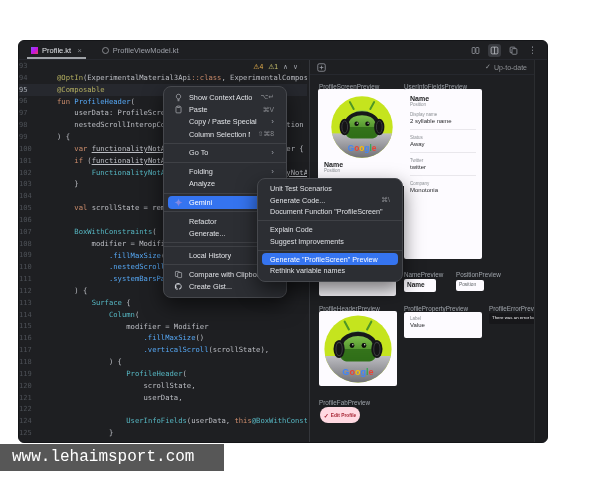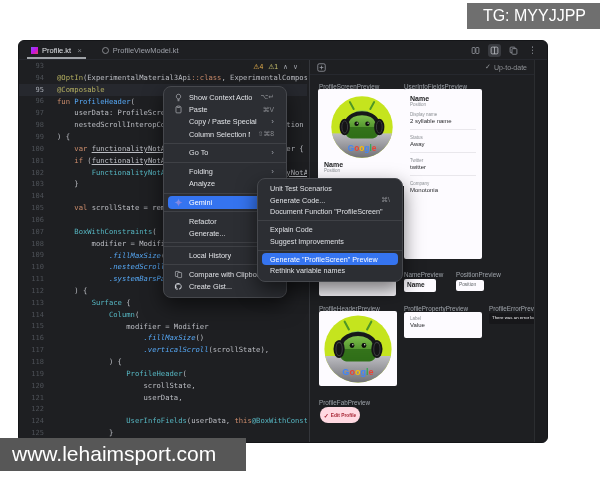--- a/index.html
+++ b/index.html
@@ -3,21 +3,21 @@
 <meta charset="utf-8">
 <style>
   * { margin:0; padding:0; box-sizing:border-box; }
   html,body { background:#fff; }
   .page { position:relative; width:600px; height:480px; background:#ffffff; overflow:hidden;
           font-family:"Liberation Sans", sans-serif; }
 
   
   .wm { position:absolute; color:#fff; z-index:90; white-space:nowrap; }
   .wm-top { top:3px; right:0; background:#6f6f6f; font-size:16px; padding:4px 14px 4px 16px; }
-  .wm-bottom { bottom:9px; left:0; background:#575757; font-size:21px; padding:4px 30px 5px 12px; }
+  .wm-bottom { bottom:9px; left:0; background:#575757; font-size:16px; padding:4px 30px 5px 12px;font-family:Liberation Mono, monospace; }
 
   
   .ide { position:absolute; left:18px; top:40px; width:530px; height:403px;
          background:#1e1f22; border-radius:6px; overflow:hidden; border:1px solid #141518; }
 
   
   .tabbar { position:absolute; left:0; top:0; right:0; height:19px; display:flex; align-items:stretch;
             border-bottom:1px solid #26282e; background:#1e1f22; }
   .tab { display:flex; align-items:center; gap:4px; padding:0 8px; font-size:7.5px; color:#9da0a8;
          position:relative; margin-left:4px; }
@@ -31,26 +31,26 @@
   .tact svg { width:9px; height:9px; }
   .tact.active { background:#393b40; }
   .tact.more { font-size:9px; }
 
   .ide-body { position:absolute; left:0; top:19px; right:0; bottom:0; }
 
   
   .editor { position:absolute; left:0; top:0; width:288px; bottom:0; overflow:hidden; }
   .cline { display:flex; height:11.85px; align-items:center; position:relative; }
   .cline.cur { background:#26282e; }
-  .ln { width:38px; text-align:right; padding-right:13px; color:#4d5157; font:7px "DejaVu Sans Mono", monospace; flex:none; }
-  .cline.cur .ln { color:#a7acb4;padding-left:8px; }
+  .ln { width:38px; padding-right:13px; color:#4d5157; font:7px "DejaVu Sans Mono", monospace; flex:none; }
+  .cline.cur .ln { color:#a7acb4; }
   .ct { font:7.2px/11.85px "DejaVu Sans Mono", monospace; white-space:pre; color:#bcbec4; }
   .tk-d { color:#bcbec4; } .tk-k { color:#cf8e6d; } .tk-a { color:#b3ae60; }
   .tk-f { color:#56a8f5; } .tk-t { color:#56b6c2; }
-  .tk-p { color:#56a8f5; font-style:italic; }
+  .tk-p { color:#56a8f5; }
   .tk-m { color:#c77dbb; }
   .tk-u { color:#bcbec4; text-decoration:underline; text-underline-offset:1px; }
   .inspections { position:absolute; top:2px; right:6px; display:flex; gap:5px; align-items:center;
                  font-size:6.8px; color:#9da0a8; background:#1e1f22cc; padding:1px 3px; border-radius:3px; }
   .insp-warn { color:#e8b04c; } .insp-weak { color:#c9c26e; }
 
   .stripe { position:absolute; left:288px; top:0; width:2px; bottom:0; background:#1e1f22; }
 
   
   .preview { position:absolute; left:290px; top:0; right:13px; bottom:0; background:#1e1f22; border-left:1px solid #34363b; overflow:hidden; }
@@ -137,21 +137,20 @@
       <ellipse cx="77" cy="50" rx="8" ry="13" fill="#141416"></ellipse>
       <ellipse cx="23" cy="50" rx="4.5" ry="9.5" fill="none" stroke="#3c3d40" stroke-width="1.5"></ellipse>
       <ellipse cx="77" cy="50" rx="4.5" ry="9.5" fill="none" stroke="#3c3d40" stroke-width="1.5"></ellipse>
       <text id="google-text" x="50" y="87" text-anchor="middle" font-size="13" font-weight="bold" font-family="Liberation Sans, sans-serif"><tspan fill="#4285F4">G</tspan><tspan fill="#EA4335">o</tspan><tspan fill="#FBBC05">o</tspan><tspan fill="#4285F4">g</tspan><tspan fill="#34A853">l</tspan><tspan fill="#EA4335">e</tspan></text>
     </g>
   </symbol>
 </svg>
 
 <div class="page">
 
-  <div class="wm wm-top">TG: MYYJJPP</div>
 
   <div class="ide">
 
     <div class="tabbar">
       <div id="tabs" style="display:flex;">
           <div class="tab active">
             <span class="icon-kotlin"></span>
             <span>Profile.kt</span>
             <span class="tab-close">×</span>
           </div>

